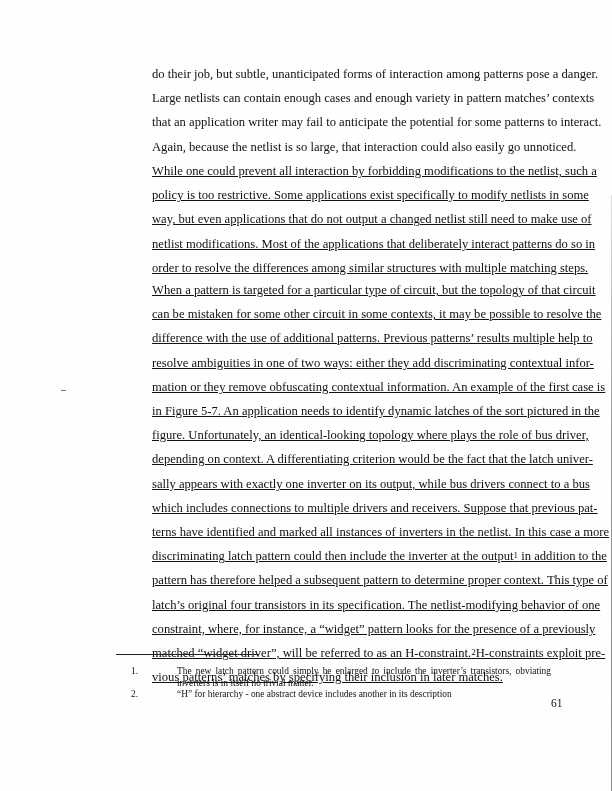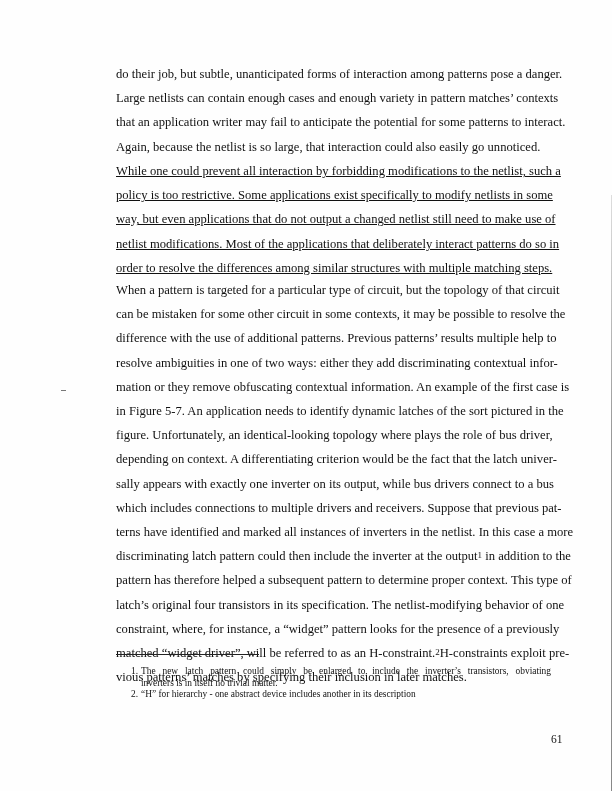--- a/index.html
+++ b/index.html
@@ -11,37 +11,37 @@
     color: #111;
   }
   .para {
     position: absolute; left: 116px; width: 432px;
     font-size: 12.6px; line-height: 24.2px;
     text-align: justify;
     text-align-last: left;
   }
   .p1 { top: 62px; }
   .p2 { top: 159px; text-decoration: underline; }
-  .p3 { top: 278px; }
-  .line { display: block; white-space: nowrap; text-align-last: justify; text-align: justify; }
+  .p3 { top: 278px; text-decoration: underline; }
+  .line { display: block; white-space: nowrap; text-align-last: justify; text-align: justify; margin-left: 36px; }
   .line.last { text-align-last: left; }
   sup { font-size: 9px; line-height: 0; position: relative; top: -2px; vertical-align: baseline; }
   .footrule {
     position: absolute; left: 116px; top: 654px; width: 143px; height: 0;
     border-top: 1px solid #222;
   }
   .footnotes {
     position: absolute; left: 131px; top: 666px; width: 420px;
     font-size: 9.4px; line-height: 11.6px;
   }
   .fn { display: flex; }
   .fn .num { width: 10px; flex: none; }
   .fn .txt { flex: 1; }
   .page-number {
-    position: absolute; left: 535px; top: 733px;
+    position: absolute; left: 535px; top: 697px;
     font-size: 11.5px;
     padding-left: 16px;
   }
   .scan-edge {
     position: absolute; left: 611px; top: 195px; width: 1px; height: 596px;
     background: linear-gradient(#ddd, #999 40%, #888);
   }
   .speck { position: absolute; background: #777; height: 1px; }
 </style>
 </head>

